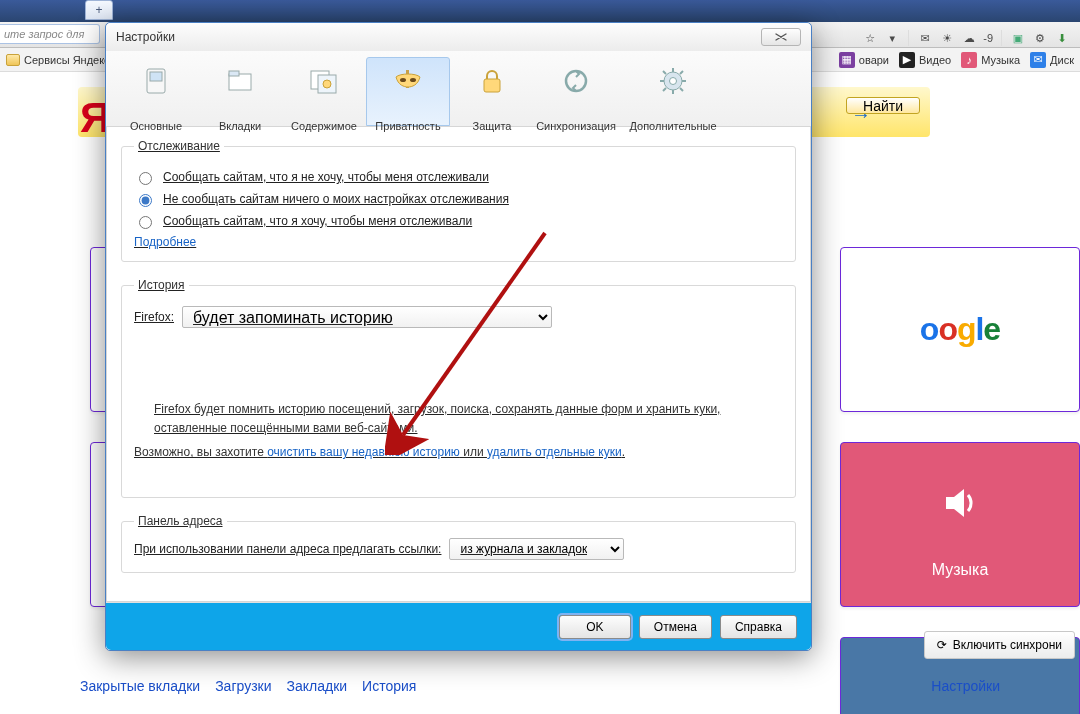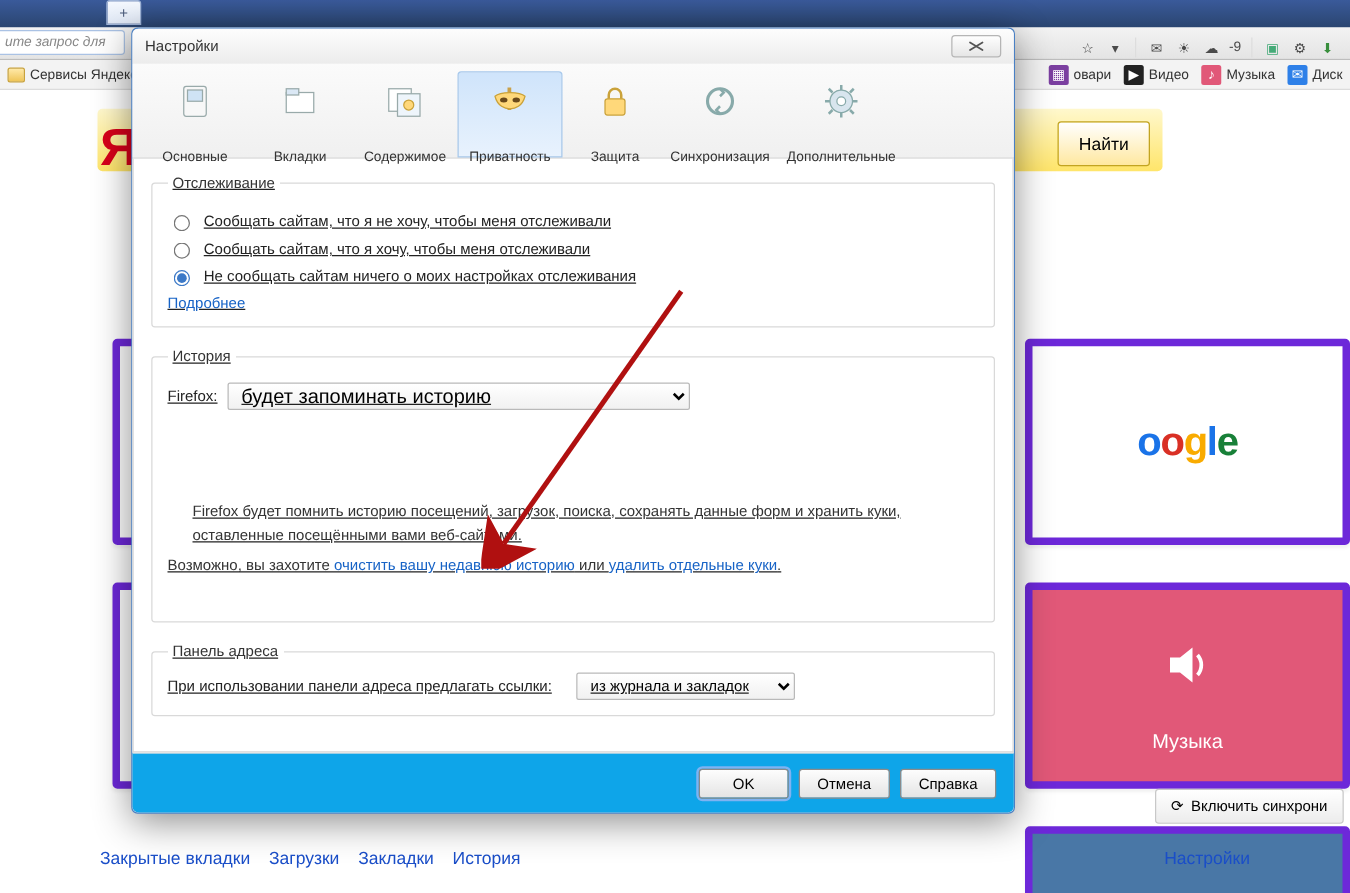--- a/index.html
+++ b/index.html
@@ -18,26 +18,26 @@
   .urlbar-input { position:absolute; left:0; top:2px; width:100px; height:20px; border:1px solid #aac2e4; border-left:none; border-radius:0 3px 3px 0; background:#fff; font-size:11px; font-style:italic; color:#888; padding-left:4px; line-height:18px; overflow:hidden; }
   .bookbar { position:absolute; left:0; top:48px; right:0; height:24px; background:#f3f3f3; border-bottom:1px solid #dcdcdc; display:flex; align-items:center; padding:0 6px; gap:4px; }
   .bookbar-item { display:flex; align-items:center; gap:4px; font-size:11px; color:#333; }
   .folder-ico { width:14px; height:12px; background:linear-gradient(#ffe9a8,#efc558); border:1px solid #c9a23a; border-radius:2px; }
   .bookbar-right { margin-left:auto; display:flex; gap:10px; }
   .bb { display:flex; align-items:center; gap:4px; font-size:11px; color:#333; }
 
   
   .page { position:absolute; left:0; top:72px; right:0; bottom:0; background:#fff; }
   .yandex-bar { position:absolute; left:78px; top:15px; right:150px; height:50px; background:linear-gradient(#fff8cd,#ffe56a); border-radius:4px; }
-  .search-find { position:absolute; right:160px; top:25px; height:36px; padding:0 16px; border:1px solid #c2a422; border-radius:3px; background:linear-gradient(#ffffff,#ffe8a0); font-size:14px;text-align:center; }
+  .search-find { position:absolute; right:160px; top:25px; height:17px; padding:0 16px; border:1px solid #c2a422; border-radius:3px; background:linear-gradient(#ffffff,#ffe8a0); font-size:14px;text-align:center; }
   .arrow-left { position:absolute; right:210px; top:25px; width:18px; height:30px; display:flex; align-items:center; justify-content:center; color:#1a68c8; font-size:20px; }
   .ya-glyph { position:absolute; left:80px; top:22px; font-family:Arial; font-size:42px; font-weight:bold; }
   .ya-y { color:#d7001a; }
   .tiles { position:absolute; top:175px; left:0; right:0; height:400px; }
-  .tile { position:absolute; top:0; width:260px; height:165px; background:#fff; border:6px solid #6d28d9; border-radius:4px; box-shadow:0 2px 3px rgba(0,0,0,.06); z-index:0;margin-top:24px;}
+  .tile { position:absolute; top:0; width:240px; height:165px; background:#fff; border:1px solid #6d28d9; border-radius:4px; box-shadow:0 2px 3px rgba(0,0,0,.06); z-index:0;}
   .tile.alt { top:195px; }
   .tile-a { right:0; display:flex; align-items:center; justify-content:center; }
   .tile-google { font-family:Arial; font-size:32px; font-weight:bold; letter-spacing:-1px; }
   .tile-google span:nth-child(1){color:#1a73e8;} .tile-google span:nth-child(2){color:#d93025;} .tile-google span:nth-child(3){color:#f9ab00;} .tile-google span:nth-child(4){color:#1a73e8;} .tile-google span:nth-child(5){color:#188038;} .tile-google span:nth-child(6){color:#d93025;}
   .tile-muz { right:0; top:195px; background:#e15878; color:#fff; display:flex; align-items:flex-start; justify-content:center; padding-top:90px; font-size:16px; flex-direction:column; align-items:center; }
   .tile-muz .spk { position:absolute; top:40px; width:40px; height:40px; }
   .tile-vk { right:0; top:390px; height:165px; background:#4977a6; color:#fff; padding:12px; }
   .tile-vk .vk-title { font-size:18px; margin-top:60px; }
 
   
@@ -64,21 +64,21 @@
   .dlg-body { background:#fff; border:1px solid #d6d6d6; border-top:none; margin:0; padding:12px 14px 12px 14px; }
 
   fieldset { border:1px solid #d9d9d9; border-radius:3px; margin:0 0 16px 0; padding:10px 12px 12px 12px;text-decoration:underline; }
   legend { font-size:12px; color:#333; padding:0 4px; }
   .radio-row { display:flex; align-items:center; gap:8px; margin:6px 0; font-size:12px; }
   .radio-row input { accent-color:#3c79c7; }
   .link { color:#1763c6; text-decoration:none; cursor:pointer;margin-top:36px; }
   .history-row { display:flex; align-items:center; gap:8px; margin:4px 0 16px 0; }
   .history-row select { width:370px; height:22px; border:1px solid #b9b9b9; border-radius:2px; background:linear-gradient(#fff,#f1f1f1); font-size:16px; padding-left:6px; }
   .para { font-size:12px; line-height:1.55; color:#333; margin:6px 0; }
-  .addr-row { display:flex; align-items:center; gap:20px; }
+  .addr-row { display:flex; align-items:center; gap:8px; }
   .addr-row select { height:22px; border:1px solid #b9b9b9; border-radius:2px; background:linear-gradient(#fff,#f1f1f1); font-size:12px; padding:0 20px 0 6px; }
 
   .dlg-footer { height:48px; display:flex; align-items:center; justify-content:flex-end; gap:8px; padding:0 14px; background:#0ea5e9; border-top:1px solid #e0e0e0; border-radius:0 0 5px 5px; }
   .btn { min-width:72px; height:24px; padding:0 14px; border:1px solid #8a8a8a; border-radius:3px; background:linear-gradient(#fdfdfd,#e4e4e4); font-size:12px; }
   .btn.primary { box-shadow:0 0 0 2px #7eb3f2; }
 
   
   .anno-arrow { position:absolute; z-index:60; pointer-events:none; }
 </style>
 </head>
@@ -257,26 +257,26 @@
 
   <div class="dlg-body">
 
     <fieldset>
       <legend>Отслеживание</legend>
       <label class="radio-row">
         <input type="radio" name="trk" style="">
         <span>Сообщать сайтам, что я не хочу, чтобы меня отслеживали</span>
       </label>
       <label class="radio-row">
+        <input type="radio" name="trk" checked="" style="">
+        <span>Не сообщать сайтам ничего о моих настройках отслеживания</span>
+      </label>
+      <label class="radio-row">
         <input type="radio" name="trk" style="">
         <span>Сообщать сайтам, что я хочу, чтобы меня отслеживали</span>
-      </label>
-      <label class="radio-row">
-        <input type="radio" name="trk" checked="" style="">
-        <span>Не сообщать сайтам ничего о моих настройках отслеживания</span>
       </label>
       <div style="margin-top:4px;">
         <a class="link">Подробнее</a>
       </div>
     </fieldset>
 
     <fieldset style="min-height:220px;">
       <legend>История</legend>
       <div class="history-row">
         <span>Firefox:</span>

